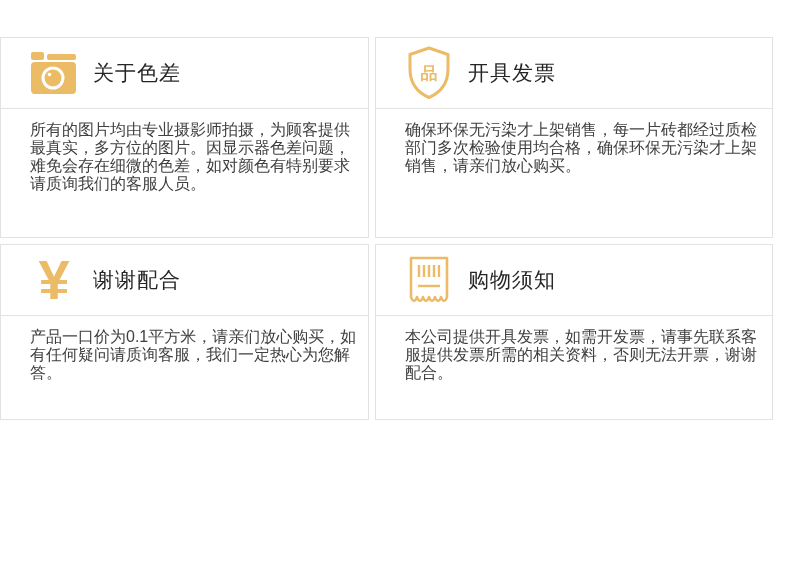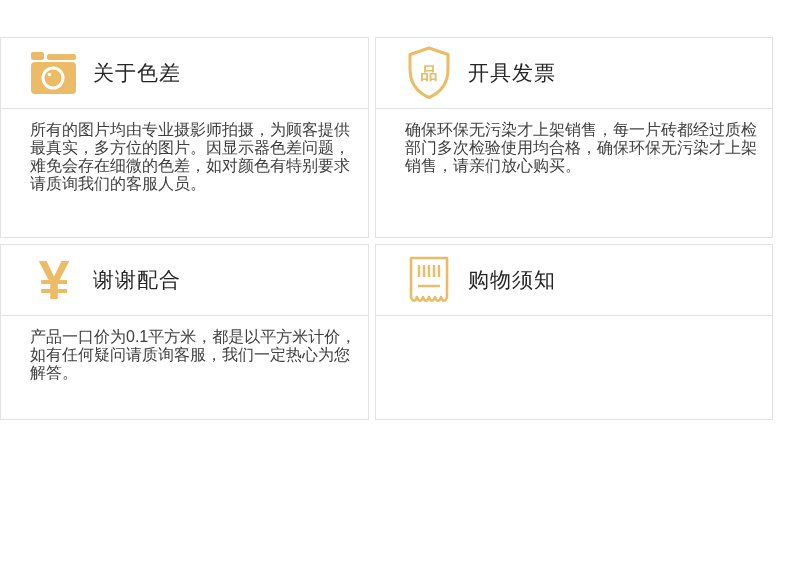--- a/index.html
+++ b/index.html
@@ -117,34 +117,35 @@
       <div class="box-body">确保环保无污染才上架销售，每一片砖都经过质检部门多次检验使用均合格，确保环保无污染才上架销售，请亲们放心购买。</div>
     </div>
 
     <div class="box row2">
       <div class="box-head">
         <div class="icon-wrap">
           <div class="yuan-glyph">¥</div>
         </div>
         <div class="box-title">谢谢配合</div>
       </div>
-      <div class="box-body">产品一口价为0.1平方米，都是以平方米计价，如有任何疑问请质询客服，我们一定热心为您解答。</div>
+      <div class="box-body">产品一口价为0.1平方米，请亲们放心购买，如有任何疑问请质询客服，我们一定热心为您解答。</div>
     </div>
 
     <div class="box row2">
       <div class="box-head">
         <div class="icon-wrap">
           <svg width="44" height="48" viewBox="0 0 44 48">
             <path d="M4 2 H40 V41 c-1.5 5 -4.5 5 -6 0 c-1.5 5 -4.5 5 -6 0 c-1.5 5 -4.5 5 -6 0 c-1.5 5 -4.5 5 -6 0 c-1.5 5 -4.5 5 -6 0 c-1.5 5 -4.5 5 -6 0 Z" fill="none" stroke="#ebbb66" stroke-width="2.6" stroke-linejoin="round"></path>
             <line x1="12" y1="9" x2="12" y2="21" stroke="#ebbb66" stroke-width="2.4"></line>
             <line x1="17" y1="9" x2="17" y2="21" stroke="#ebbb66" stroke-width="2.4"></line>
             <line x1="22" y1="9" x2="22" y2="21" stroke="#ebbb66" stroke-width="2.4"></line>
             <line x1="27" y1="9" x2="27" y2="21" stroke="#ebbb66" stroke-width="2.4"></line>
             <line x1="32" y1="9" x2="32" y2="21" stroke="#ebbb66" stroke-width="2.4"></line>
             <line x1="11" y1="30" x2="33" y2="30" stroke="#ebbb66" stroke-width="2.4"></line>
           </svg>
         </div>
         <div class="box-title">购物须知</div>
       </div>
+      <div class="box-body">本公司提供开具发票，如需开发票，请事先联系客服提供发票所需的相关资料，否则无法开票，谢谢配合。</div>
     </div>
 
   </div>
 </div>
 
 </body></html>

